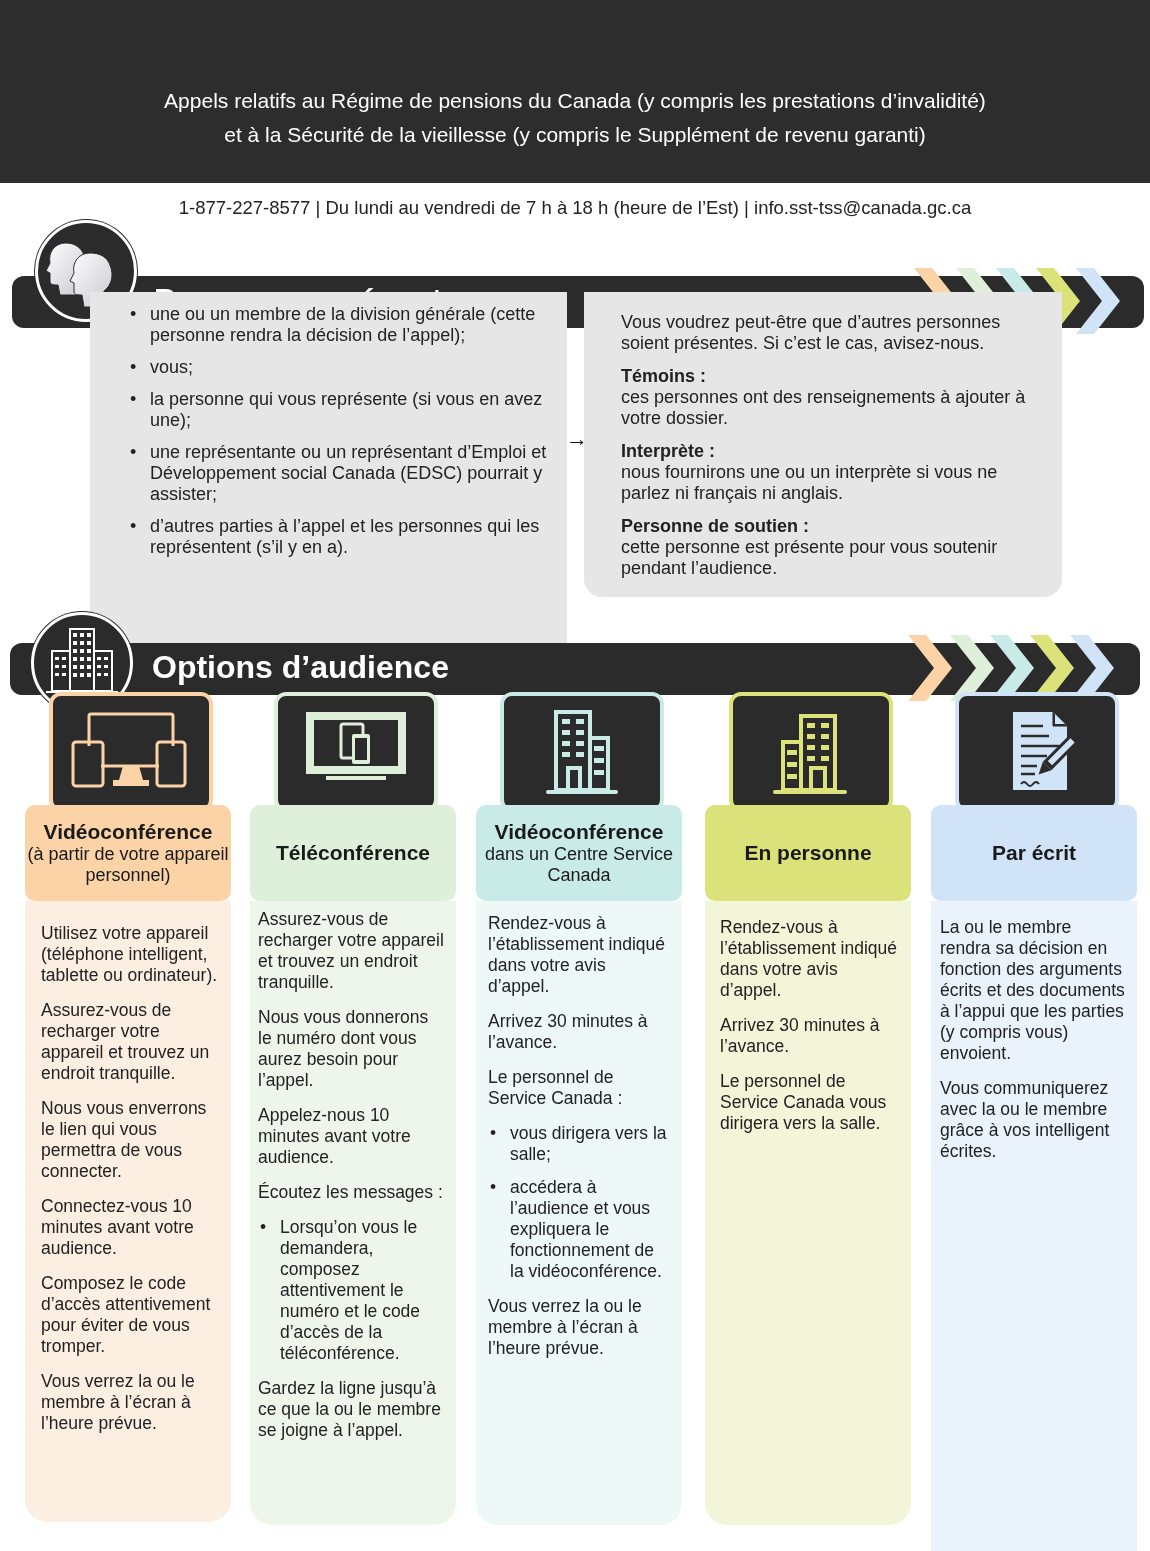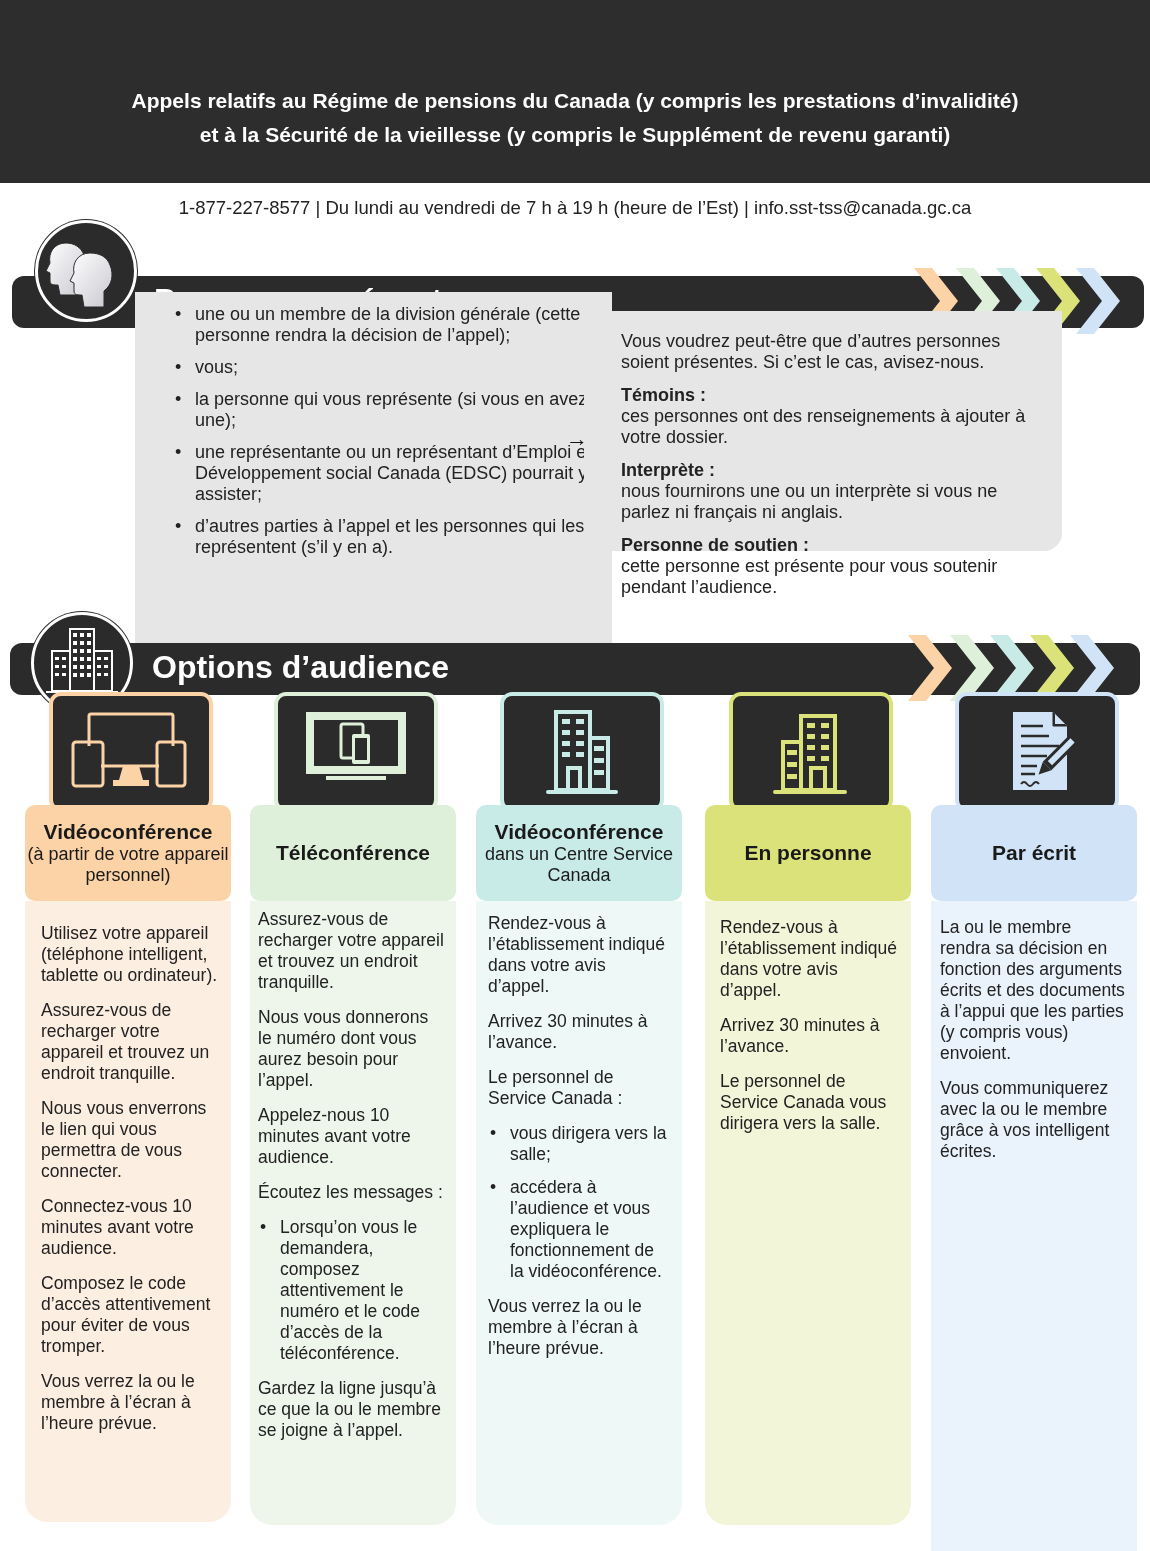--- a/index.html
+++ b/index.html
@@ -2,36 +2,36 @@
 <html><head>
 <meta charset="utf-8">
 <style>
   * { box-sizing: border-box; margin: 0; padding: 0; }
   html, body { width: 1150px; height: 1551px; background: #ffffff; overflow: hidden; }
   body { font-family: "Liberation Sans", "DejaVu Sans", sans-serif; color: #1a1a1a; position: relative; }
 
   
   .header { position: absolute; left: 0; top: 0; width: 1150px; height: 183px; background: #2d2d2d; color: #fff; text-align: center; }
   .header .title { position: absolute; left: 0; right: 0; top: 28px; font-size: 40px; font-weight: normal; letter-spacing: 0.5px; }
-  .header .sub { position: absolute; left: 0; right: 0; font-size: 21px; font-weight: bold; }
+  .header .sub { position: absolute; left: 0; right: 0; font-size: 21px; font-weight: normal; }
   .header .sub1 { top: 89px; }
   .header .sub2 { top: 123px; }
 
   .contact { position: absolute; left: 0; right: 0; top: 197px; text-align: center; font-size: 18.5px; color: #222; }
 
   
   .banner { position: absolute; left: 12px; width: 1132px; height: 52px; background: #2b2b2b; border-radius: 12px; }
   .banner .btitle { position: absolute; left: 142px; top: 6px; color: #fff; font-size: 32px; font-weight: bold; }
   .banner .chev { position: absolute; top: -8px; width: 44px; height: 66px; }
   .circle { position: absolute; width: 102px; height: 102px; border-radius: 50%; background: #2b2b2b; border: 3px solid #fff; box-shadow: 0 0 0 1px #2b2b2b; }
 
   
   .panel { position: absolute; background: #e6e6e6; border-radius: 0 0 18px 18px; font-size: 18px; line-height: 21px; color: #222; }
-  .panel-left { left: 90px; top: 292px; width: 477px; height: 371px; padding: 12px 18px 16px 40px; margin-left: 45px; }
-  .panel-right { left: 584px; top: 292px; width: 478px; height: 240px; padding: 20px 18px 0 37px; margin-top: 19px; }
+  .panel-left { left: 90px; top: 292px; width: 477px; height: 371px; padding: 12px 18px 16px 40px; }
+  .panel-right { left: 584px; top: 292px; width: 478px; height: 305px; padding: 20px 18px 0 37px; }
   .panel-left ul { list-style: none; }
   .panel-left li { position: relative; padding-left: 20px; margin-bottom: 11px; }
   .panel-left li::before { content: "•"; position: absolute; left: 0; top: 0; }
   .panel-right p { margin-bottom: 12px; }
   .panel-right .lbl { font-weight: bold; display: block; }
   .arrow { position: absolute; left: 566px; top: 426px; font-size: 22px; font-weight: bold; color: #111; }
 
   
   .card { position: absolute; top: 692px; width: 206px; }
   .card .iconbox { position: absolute; left: 24px; top: 0; width: 164px; height: 120px; background: #2b2b2b; border-radius: 12px; border: 4px solid; }
@@ -46,21 +46,21 @@
 </style>
 </head>
 <body>
 
 <div class="header">
   <div class="sub sub1">Appels relatifs au Régime de pensions du Canada (y compris les prestations d’invalidité)</div>
   <div class="sub sub2">et à la Sécurité de la vieillesse (y compris le Supplément de revenu garanti)</div>
 </div>
 
 <div class="contact">
-  <span>1-877-227-8577</span><span> | </span><span>Du lundi au vendredi de 7 h à 19 h (heure de l’Est)</span><span> | </span><span>info.sst-tss@canada.gc.ca</span>
+  <span>1-877-227-8577</span><span> | </span><span>Du lundi au vendredi de 7 h à 18 h (heure de l’Est)</span><span> | </span><span>info.sst-tss@canada.gc.ca</span>
 </div>
 
 <div class="banner" style="top:240px;margin-top:36px;">
   <div class="btitle">Personnes présentes</div>
   <svg class="chev" style="left:902px;" viewBox="0 0 44 66">
       <polygon points="0,0 18,0 44,33 18,66 0,66 26,33" fill="#fbd3a6"></polygon>
     </svg>
   <svg class="chev" style="left:944px;" viewBox="0 0 44 66">
       <polygon points="0,0 18,0 44,33 18,66 0,66 26,33" fill="#dff0da"></polygon>
     </svg>

